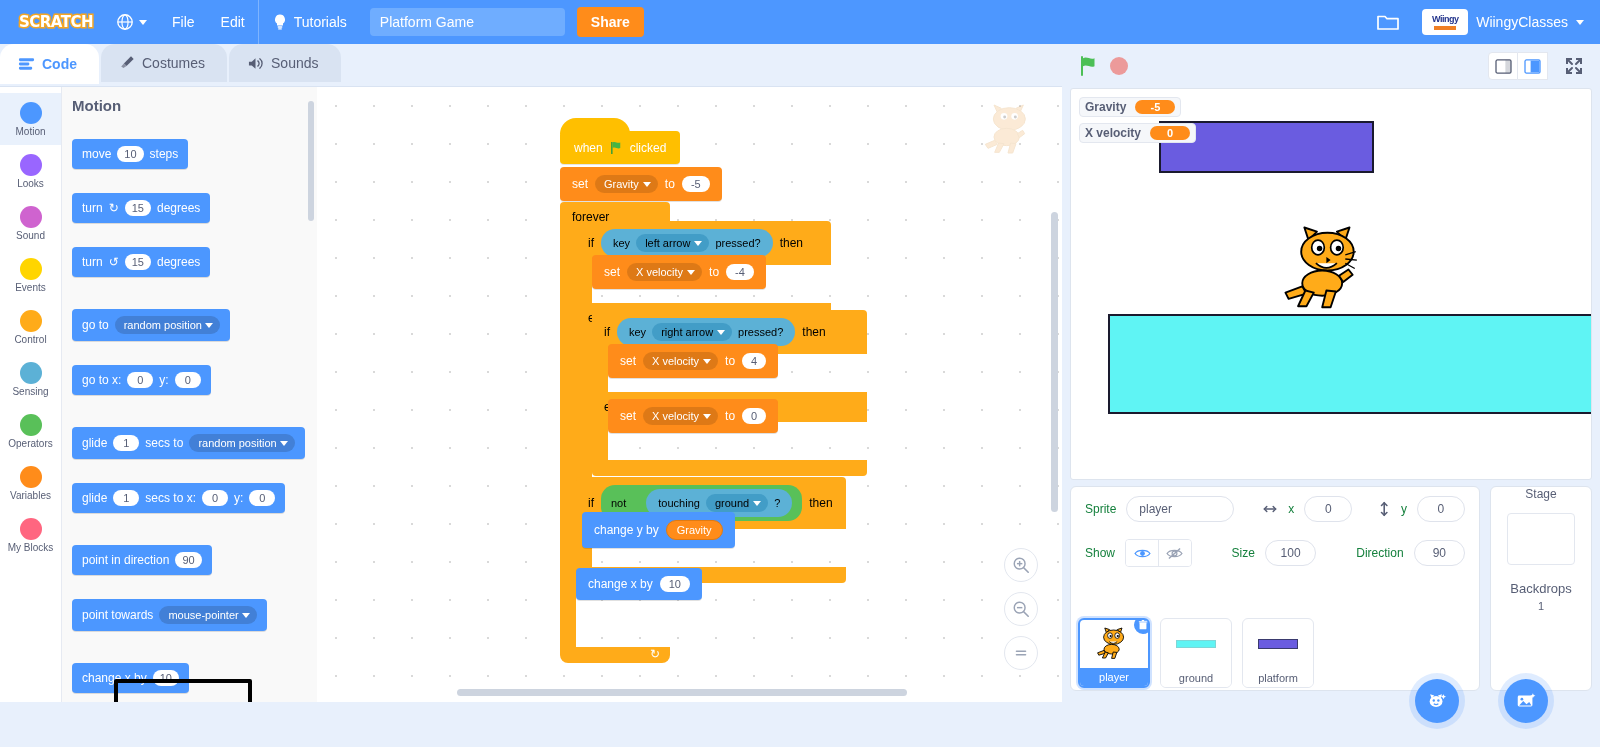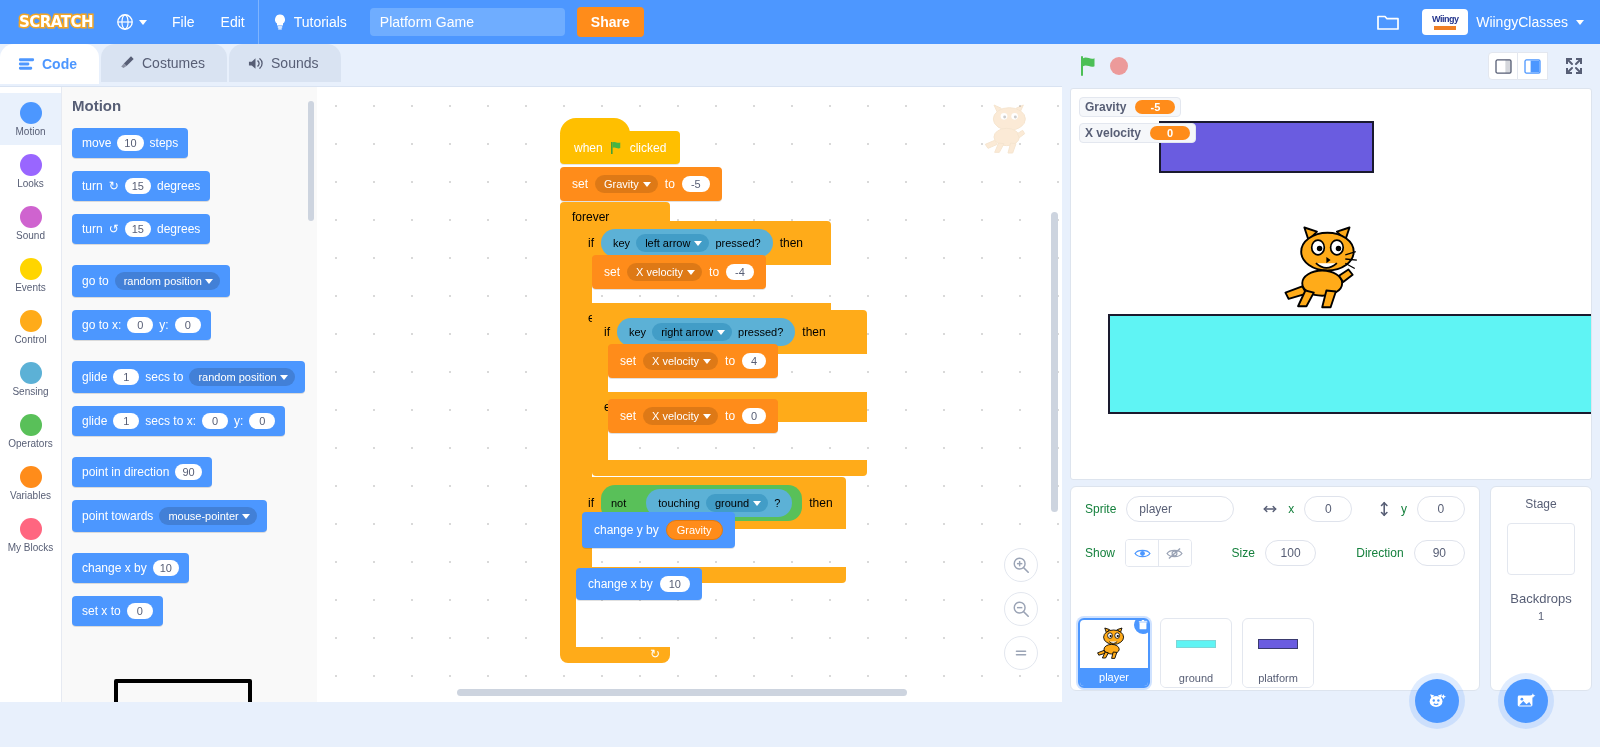--- a/index.html
+++ b/index.html
@@ -101,21 +101,21 @@
   .palette {
     position: absolute; left: 62px; top: 0; width: 255px; height: 615px;
     background: #f9f9f9; overflow: hidden;
   }
   .pal-head { font-size: 15px; font-weight: bold; color: #575e75; padding: 10px 0 6px 10px; }
   .pal-scroll { position: absolute; right: 3px; top: 14px; width: 6px; height: 120px;
                 background: #cdd4df; border-radius: 3px; }
   .blk {
     position: relative; display: inline-flex; align-items: center;
     background: #4c97ff; color: #fff; font-size: 12px; border-radius: 4px;
-    padding: 7px 10px; margin: 8px 0 5px 10px; gap: 6px;
+    padding: 7px 10px; margin: 19px 0 5px 10px; gap: 6px;
     box-shadow: 0 1px 0 rgba(0,0,0,0.12);
   }
   .blk .oval {
     background: #fff; color: #575e75; border-radius: 10px; min-width: 26px;
     text-align: center; padding: 2px 7px; font-size: 11px;
   }
   .blk .drop {
     background: #4280d7; color: #fff; border-radius: 11px; padding: 3px 18px 3px 9px;
     font-size: 11px; position: relative;
   }
@@ -283,21 +283,21 @@
     display: flex; align-items: center; justify-content: center; z-index: 3;
   }
   .fab {
     position: absolute; width: 44px; height: 44px; border-radius: 50%;
     background: #4c97ff; display: flex; align-items: center; justify-content: center;
     box-shadow: 0 0 0 6px rgba(76,151,255,0.18); cursor: pointer;
   }
   .stage-panel {
     position: absolute; left: 428px; top: 442px; width: 102px; height: 205px;
     background: #fff; border: 1px solid #dde4ee; border-radius: 6px;
-    display: flex; flex-direction: column; align-items: center; padding-top: 10px;
+    display: flex; flex-direction: column; align-items: center; 
   }
   .sp-title { font-size: 12px; color: #575e75; }
   .sp-thumb { margin-top: 12px; width: 68px; height: 52px; background: #fff;
               border: 1px solid #e3e7ef; border-radius: 4px; }
   .sp-sub { margin-top: 16px; font-size: 13px; color: #575e75; }
   .sp-count { margin-top: 4px; font-size: 11px; color: #575e75; }
 
   
   .backpack {
     position: absolute; left: 0; top: 701px; width: 1062px; height: 46px;

